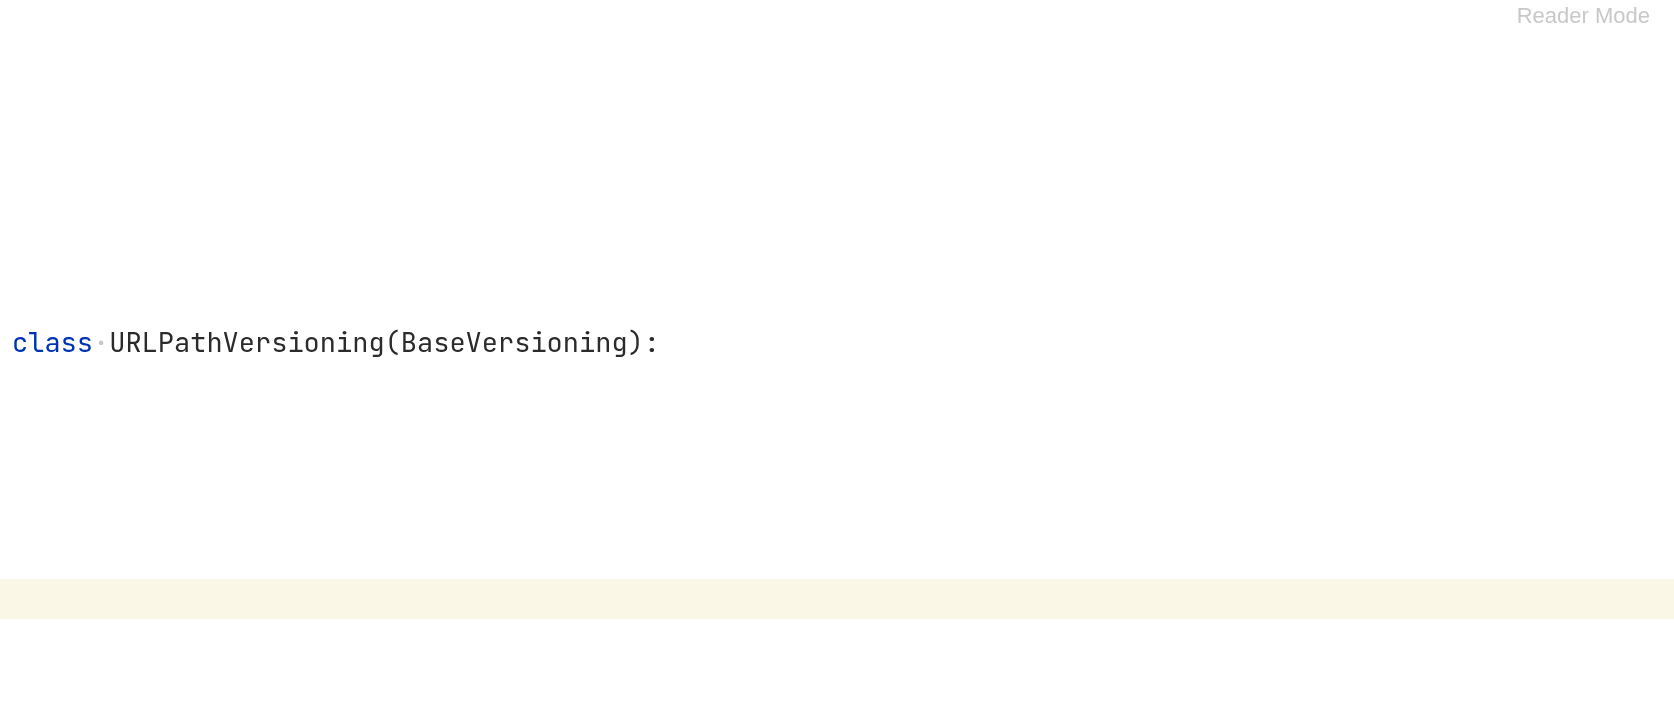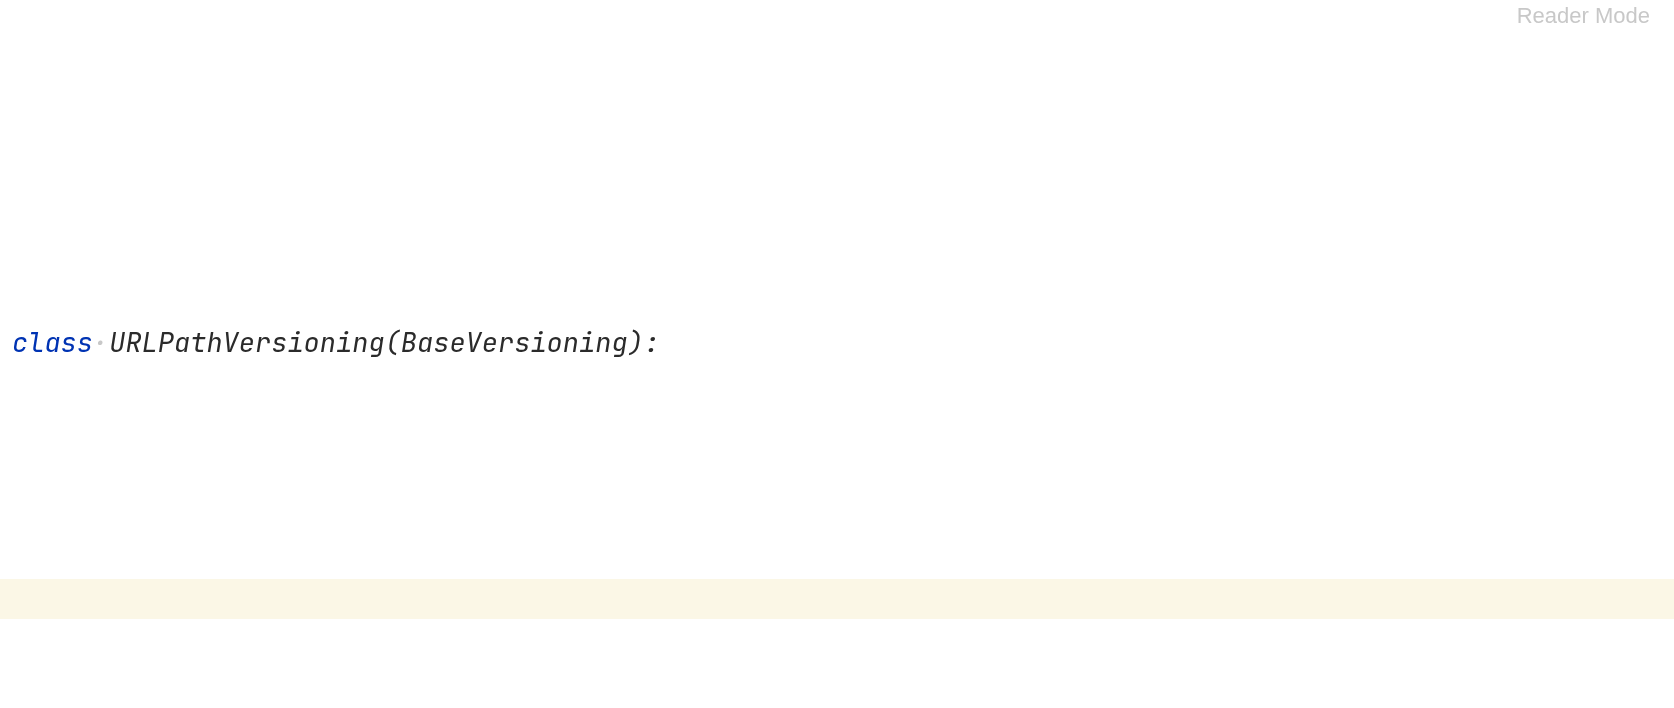--- a/index.html
+++ b/index.html
@@ -30,21 +30,21 @@
   .c-text   { color: #2b2b2b; }
   .c-ws     { color: #c8c8c8; }
   .reader-mode {
     position: absolute;
     top: -5px;
     right: 24px;
     color: #c8c8c8;
     font-size: 22px;
     font-family: -apple-system, "Segoe UI", Arial, sans-serif;
   }
-  .line { min-height: 53px; font-style: italic; }
+  .line { min-height: 53px; }
 </style>
 </head>
 <body>
 
 <div class="editor">
 
   <div class="reader-mode">Reader Mode</div>
 
   
   <span class="line"><span class="c-kw">class</span><span class="c-ws">·</span><span class="c-text">URLPathVersioning(BaseVersioning):</span></span>

